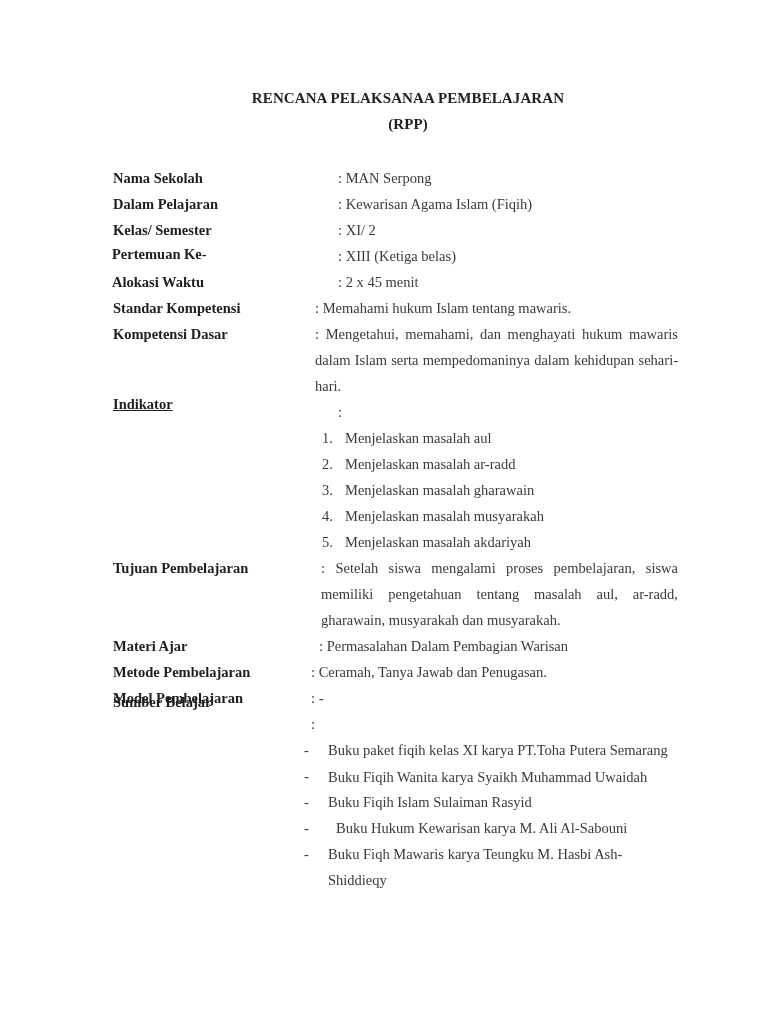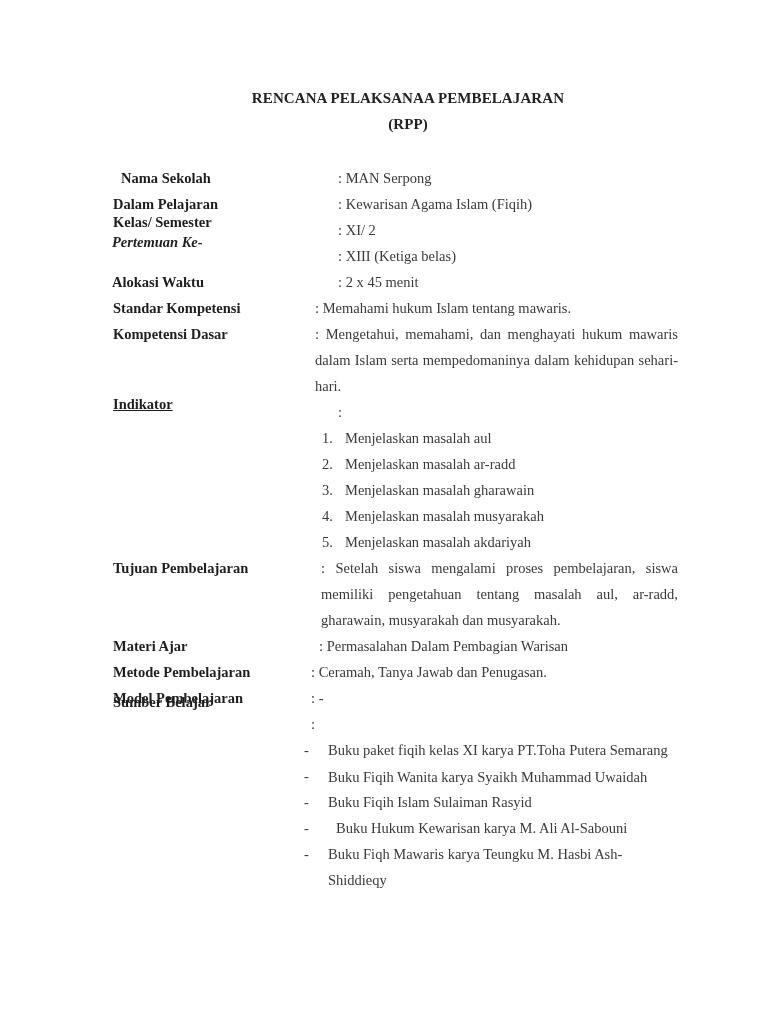--- a/index.html
+++ b/index.html
@@ -29,30 +29,30 @@
   .bul-text { position: absolute; left: 328px; font-size: 14.5px; line-height: 26px; color: #3a3a3a; width: 360px; }
 </style>
 </head>
 <body>
 
 <div>
 
   <div class="title" style="top:90px;">RENCANA PELAKSANAA PEMBELAJARAN</div>
   <div class="title" style="top:116px;">(RPP)</div>
 
-  <div class="lbl" style="top:168px;margin-left:8px;">Nama Sekolah</div>
+  <div class="lbl" style="top:168px;">Nama Sekolah</div>
   <div class="val" style="top:168px; left:338px;">: MAN Serpong</div>
 
   <div class="lbl" style="top:194px;">Dalam Pelajaran</div>
   <div class="val" style="top:194px; left:338px;">: Kewarisan Agama Islam (Fiqih)</div>
 
-  <div class="lbl" style="top:212px;">Kelas/ Semester</div>
+  <div class="lbl" style="top:220px;">Kelas/ Semester</div>
   <div class="val" style="top:220px; left:338px;">: XI/ 2</div>
 
-  <div class="lbl" style="top:232px; left:112px;font-style:italic;">Pertemuan Ke-</div>
+  <div class="lbl" style="top:244px; left:112px;">Pertemuan Ke-</div>
   <div class="val" style="top:246px; left:338px;">: XIII (Ketiga belas)</div>
 
   <div class="lbl" style="top:272px; left:112px;">Alokasi Waktu</div>
   <div class="val" style="top:272px; left:338px;">: 2 x 45 menit</div>
 
   <div class="lbl" style="top:298px;">Standar Kompetensi</div>
   <div class="val" style="top:298px; left:315px;">: Memahami hukum Islam tentang mawaris.</div>
 
   <div class="lbl" style="top:324px;">Kompetensi Dasar</div>
   <div class="val just" style="top:324px; left:315px; width:363px; line-height:26px; margin-top:-3px;">: Mengetahui, memahami, dan menghayati hukum mawaris dalam Islam serta mempedomaninya dalam kehidupan sehari-hari.</div>

